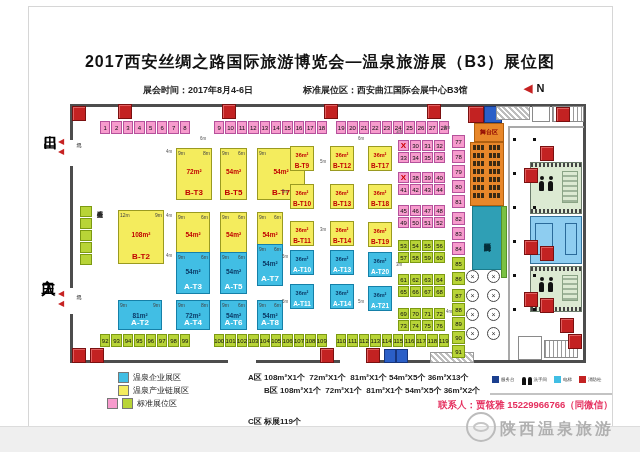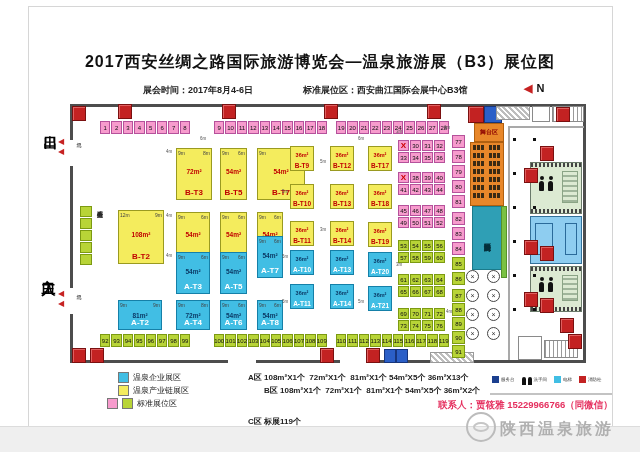--- a/index.html
+++ b/index.html
@@ -395,21 +395,21 @@
       <i class="d2">6m</i>
       <b class="ar">54m²</b>
       <b class="nm">A-T3</b>
     </div>
     <div class="booth bl" style="left: 220px; top: 252px; width: 27px; height: 42px;">
       <i class="d1">9m</i>
       <i class="d2">6m</i>
       <b class="ar">54m²</b>
       <b class="nm">A-T5</b>
     </div>
-    <div class="booth bl" style="left: 257px; top: 236px; width: 26px; height: 42px;">
+    <div class="booth bl" style="left: 257px; top: 244px; width: 26px; height: 42px;">
       <i class="d1">9m</i>
       <i class="d2">6m</i>
       <b class="ar">54m²</b>
       <b class="nm">A-T7</b>
     </div>
     <div class="booth bl" style="left: 118px; top: 300px; width: 44px; height: 30px;">
       <i class="d1">9m</i>
       <i class="d2">9m</i>
       <b class="ar">81m²</b>
       <b class="nm">A-T2</b>

